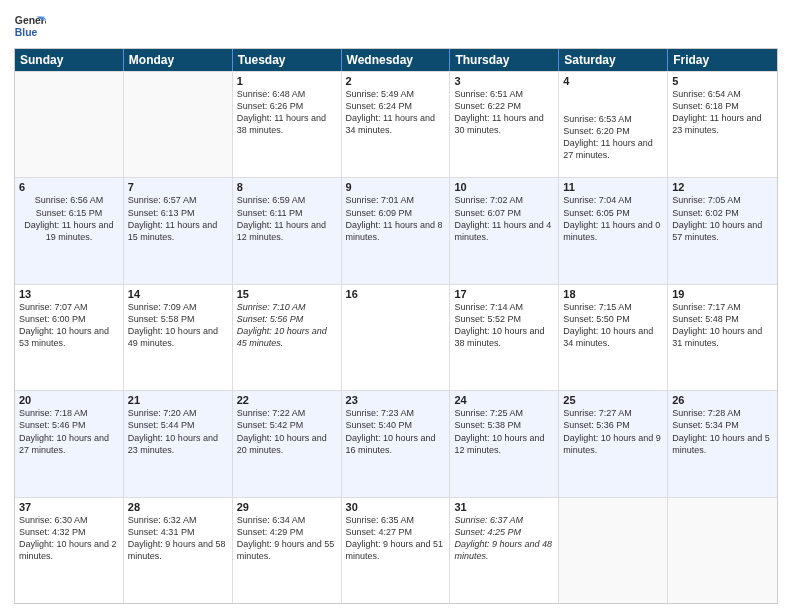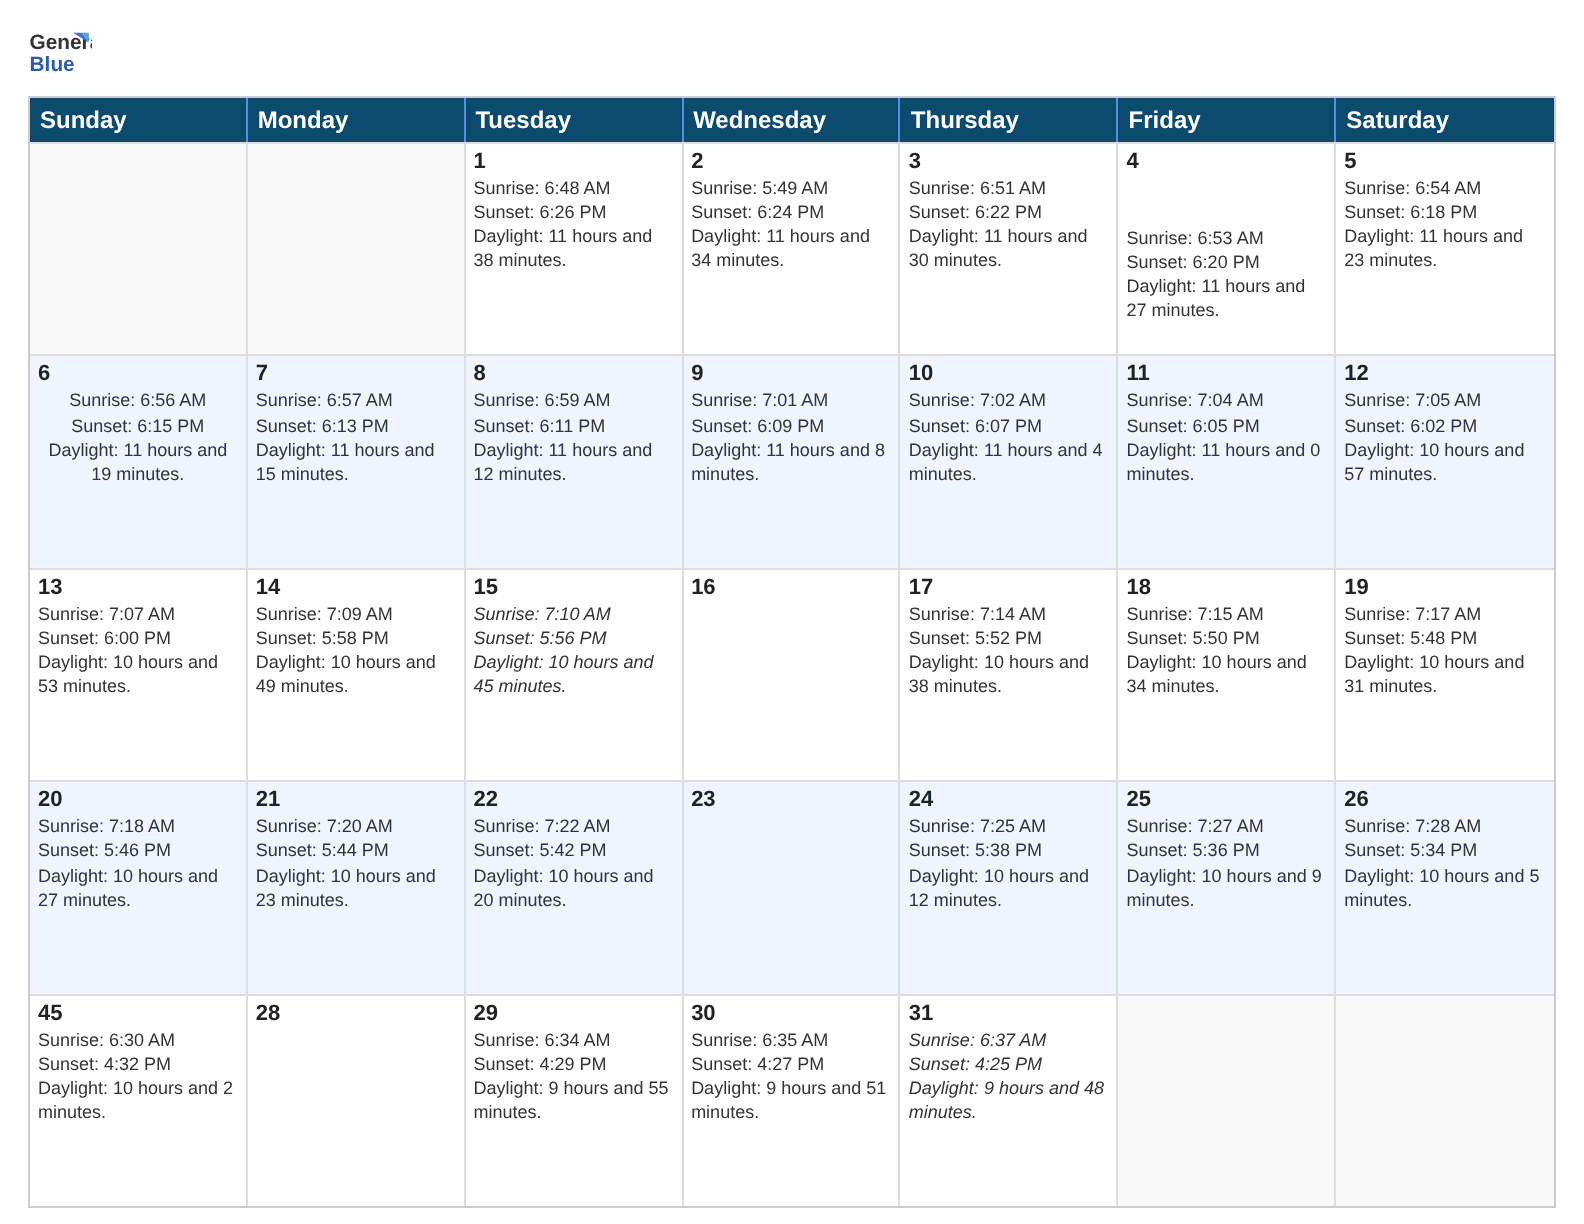--- a/index.html
+++ b/index.html
@@ -122,22 +122,22 @@
     </div>
   </div>
 
   <div class="calendar">
     <div class="cal-header-row">
     <div class="cal-header-cell">Sunday</div>
         <div class="cal-header-cell">Monday</div>
         <div class="cal-header-cell">Tuesday</div>
         <div class="cal-header-cell">Wednesday</div>
         <div class="cal-header-cell">Thursday</div>
+        <div class="cal-header-cell">Saturday</div>
         <div class="cal-header-cell">Friday</div>
-        <div class="cal-header-cell">Saturday</div>
       </div>
     <div class="cal-body">
     <div class="cal-row">
           <div class="cal-cell empty"></div>
           <div class="cal-cell empty"></div>
           <div class="cal-cell">
             <span class="day-num">1</span>
             <div class="info" style="white-space: pre-line;">Sunrise: 6:48 AM
 Sunset: 6:26 PM
 Daylight: 11 hours and 38 minutes.</div>
@@ -266,20 +266,23 @@
 Daylight: 10 hours and 23 minutes.</div>
           </div>
           <div class="cal-cell">
             <span class="day-num">22</span>
             <div class="info" style="white-space: pre-line;">Sunrise: 7:22 AM
 Sunset: 5:42 PM
 Daylight: 10 hours and 20 minutes.</div>
           </div>
           <div class="cal-cell">
             <span class="day-num">23</span>
+            <div class="info" style="white-space: pre-line;">Sunrise: 7:23 AM
+Sunset: 5:40 PM
+Daylight: 10 hours and 16 minutes.</div>
           </div>
           <div class="cal-cell">
             <span class="day-num">24</span>
             <div class="info" style="white-space: pre-line;">Sunrise: 7:25 AM
 Sunset: 5:38 PM
 Daylight: 10 hours and 12 minutes.</div>
           </div>
           <div class="cal-cell">
             <span class="day-num">25</span>
             <div class="info" style="white-space: pre-line;">Sunrise: 7:27 AM
@@ -288,27 +291,30 @@
           </div>
           <div class="cal-cell">
             <span class="day-num">26</span>
             <div class="info" style="white-space: pre-line;">Sunrise: 7:28 AM
 Sunset: 5:34 PM
 Daylight: 10 hours and 5 minutes.</div>
           </div>
         </div>
         <div class="cal-row">
           <div class="cal-cell">
-            <span class="day-num">45</span>
+            <span class="day-num">37</span>
             <div class="info" style="white-space: pre-line;">Sunrise: 6:30 AM
 Sunset: 4:32 PM
 Daylight: 10 hours and 2 minutes.</div>
           </div>
           <div class="cal-cell">
             <span class="day-num">28</span>
+            <div class="info" style="white-space: pre-line;">Sunrise: 6:32 AM
+Sunset: 4:31 PM
+Daylight: 9 hours and 58 minutes.</div>
           </div>
           <div class="cal-cell">
             <span class="day-num">29</span>
             <div class="info" style="white-space: pre-line;">Sunrise: 6:34 AM
 Sunset: 4:29 PM
 Daylight: 9 hours and 55 minutes.</div>
           </div>
           <div class="cal-cell">
             <span class="day-num">30</span>
             <div class="info" style="white-space: pre-line;">Sunrise: 6:35 AM

